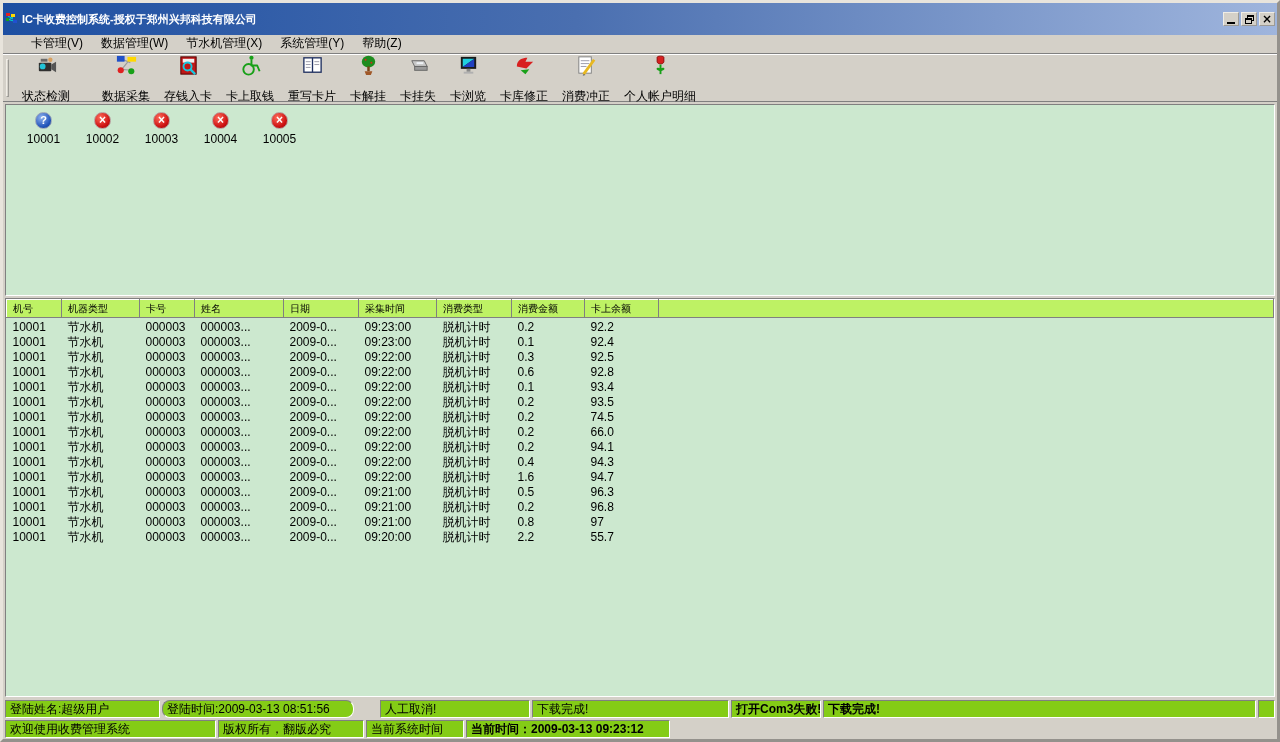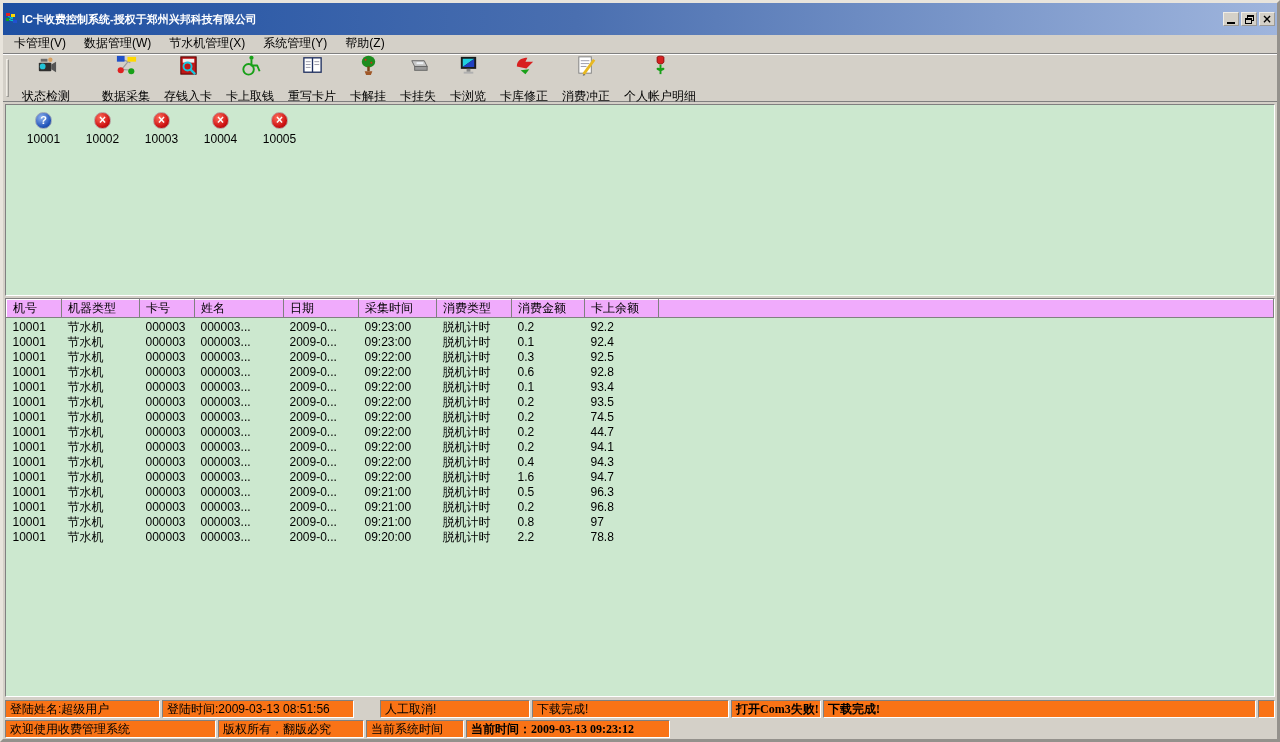--- a/index.html
+++ b/index.html
@@ -14,21 +14,21 @@
   .title-text { color:#fff; font-weight:bold; font-size:11px; white-space:nowrap; line-height:16px; }
   .tb-buttons { margin-left:auto; display:flex; gap:2px; }
   .tb-btn { width:16px; height:14px; background:#d4d0c8; border:1px outset #f0ede6; display:flex; align-items:center; justify-content:center; }
   .glyph-min { width:8px; height:2px; background:#000; margin-top:8px; }
   .glyph-restore { position:relative; width:9px; height:9px; }
   .glyph-restore .b1 { position:absolute; left:2px; top:0; width:7px; height:6px; border:1px solid #000; border-top-width:2px; background:#d4d0c8; }
   .glyph-restore .b2 { position:absolute; left:0; top:3px; width:7px; height:6px; border:1px solid #000; border-top-width:2px; background:#d4d0c8; }
   .glyph-close { font-weight:bold; font-size:12px; line-height:12px; font-family:"DejaVu Sans",sans-serif; }
 
   
-  .menubar { height:19px; flex:0 0 19px; display:flex; align-items:center; padding-left:2px; border-bottom:1px solid #808080; background:#d4d0c8; }
+  .menubar { height:19px; flex:0 0 19px; display:flex; align-items:center; padding-left:19px; border-bottom:1px solid #808080; background:#d4d0c8; }
   .menu-item { padding:2px 9px 3px 9px; white-space:nowrap; cursor:default; }
 
   
   .toolbar { height:48px; flex:0 0 48px; border-top:1px solid #fff; border-bottom:1px solid #808080; display:flex; align-items:center; padding:2px 0 2px 3px; background:#d4d0c8; }
   .gripper { width:3px; height:38px; border:1px outset #f0ede6; background:#d4d0c8; margin-right:6px; flex:0 0 3px; }
   .tbtn { display:flex; flex-direction:column; align-items:center; justify-content:flex-end; padding:1px 7px; gap:12px; white-space:nowrap; cursor:default; }
   .tbtn.first { margin-right:18px; }
   .tbtn svg { width:23px; height:23px; display:block; }
   .tbtn .tlabel { font-size:12px; line-height:14px; }
 
@@ -36,29 +36,29 @@
   .client { flex:1 1 auto; display:flex; flex-direction:column; background:#d4d0c8; padding:2px 2px 0 2px; min-height:0; }
   .icons-pane { flex:0 0 192px; background:#cce8cf; border:1px solid; border-color:#808080 #fff #fff #808080; padding:7px 0 0 8px; display:flex; align-items:flex-start; }
   .device { width:59px; display:flex; flex-direction:column; align-items:center; gap:3px; cursor:default; }
   .dev-icon { width:17px; height:17px; border-radius:50%; display:flex; align-items:center; justify-content:center; color:#fff; font-weight:bold; font-size:11px; line-height:11px; }
   .dev-unknown { background:radial-gradient(circle at 35% 30%, #8fb2ee, #2255bb 65%, #123a85); border:1px solid #9aa4b8; }
   .dev-error { background:radial-gradient(circle at 35% 30%, #ff6a5a, #cc1111 65%, #8d0808); border:1px solid #b89a9a; font-size:12px; }
   .dev-label { font-size:12px; }
 
   .table-area { flex:1 1 auto; margin-top:2px; background:#cce8cf; border:1px solid; border-color:#808080 #fff #fff #808080; overflow:hidden; min-height:0; }
   table { border-collapse:collapse; table-layout:fixed; width:100%; }
-  thead th { background:#f0abfc; border:1px solid; border-color:#fff #808080 #808080 #fff; height:18px; font-weight:normal; text-align:left; padding:0 0 0 6px; font-size:12px; white-space:nowrap; overflow:hidden; }
+  thead th { background:#bef264; border:1px solid; border-color:#fff #808080 #808080 #fff; height:18px; font-weight:normal; text-align:left; padding:0 0 0 6px; font-size:10px; white-space:nowrap; overflow:hidden; }
   tbody td { height:15px; font-size:12px; line-height:15px; padding:0 0 0 6px; white-space:nowrap; overflow:hidden; }
   tbody tr:first-child td { padding-top:2px; }
 
   
   .statusbar { flex:0 0 20px; display:flex; gap:2px; padding:1px 2px 1px 2px; background:#d4d0c8; }
   .statusbar.top { margin-top:2px; }
-  .seg { height:18px; border:1px solid; border-color:#808080 #fff #fff #808080; display:flex; align-items:center; padding-left:4px; white-space:nowrap; overflow:hidden; background:#f97316;text-align:center; }
-  .seg.bold { font-weight:bold;font-family:Liberation Serif, serif; }
+  .seg { height:18px; border:1px solid; border-color:#808080 #fff #fff #808080; display:flex; align-items:center; padding-left:4px; white-space:nowrap; overflow:hidden; background:#84cc16;text-align:center; }
+  .seg.bold { font-weight:bold; }
   .seg.fill { flex:1 1 auto; }
 </style>
 </head>
 <body>
 
 <div class="window">
 
   <div class="titlebar">
     <svg class="app-icon" viewBox="0 0 14 14">
       <rect x="0" y="0" width="14" height="14" fill="none"></rect>
@@ -355,21 +355,21 @@
             </tr>
             <tr>
               <td>10001</td>
               <td>节水机</td>
               <td>000003</td>
               <td>000003...</td>
               <td>2009-0...</td>
               <td>09:22:00</td>
               <td>脱机计时</td>
               <td>0.2</td>
-              <td>44.7</td>
+              <td>66.0</td>
               <td></td>
             </tr>
             <tr>
               <td>10001</td>
               <td>节水机</td>
               <td>000003</td>
               <td>000003...</td>
               <td>2009-0...</td>
               <td>09:22:00</td>
               <td>脱机计时</td>
@@ -439,31 +439,31 @@
             </tr>
             <tr>
               <td>10001</td>
               <td>节水机</td>
               <td>000003</td>
               <td>000003...</td>
               <td>2009-0...</td>
               <td>09:20:00</td>
               <td>脱机计时</td>
               <td>2.2</td>
-              <td>78.8</td>
+              <td>55.7</td>
               <td></td>
             </tr>
           </tbody>
       </table>
     </div>
   </div>
 
   <div class="statusbar top">
       <div class="seg" style="width: 155px;">登陆姓名:超级用户</div>
-      <div class="seg" style="width: 192px;">登陆时间:2009-03-13 08:51:56</div>
+      <div class="seg" style="width: 192px; border-radius: 8px;">登陆时间:2009-03-13 08:51:56</div>
       <div class="seg" style="width: 150px; margin-left: 24px;">人工取消!</div>
       <div class="seg" style="width: 197px;">下载完成!</div>
       <div class="seg bold" style="width: 90px;">打开Com3失败!</div>
       <div class="seg bold" style="width: 433px;">下载完成!</div>
       <div class="seg fill"></div>
     </div>
   <div class="statusbar">
       <div class="seg" style="width: 211px;">欢迎使用收费管理系统</div>
       <div class="seg" style="width: 146px;">版权所有，翻版必究</div>
       <div class="seg" style="width: 98px;">当前系统时间</div>

